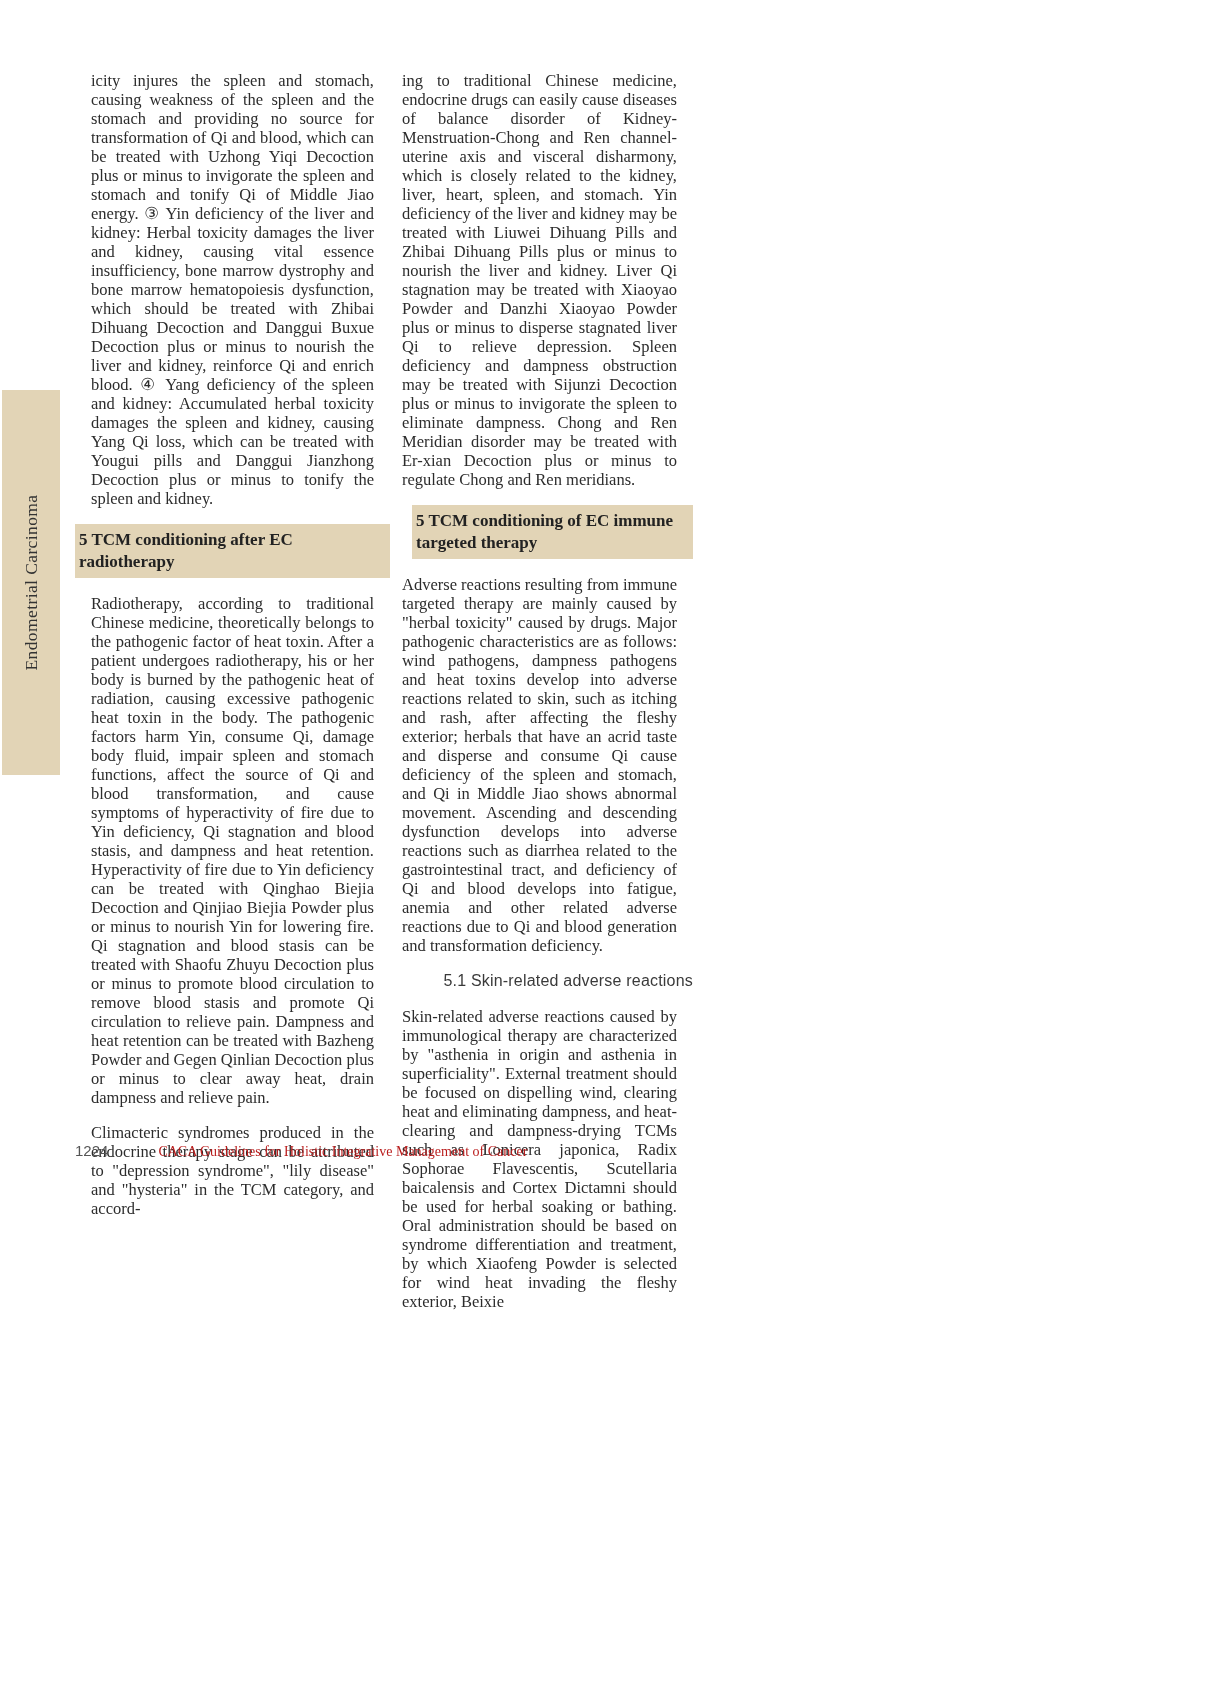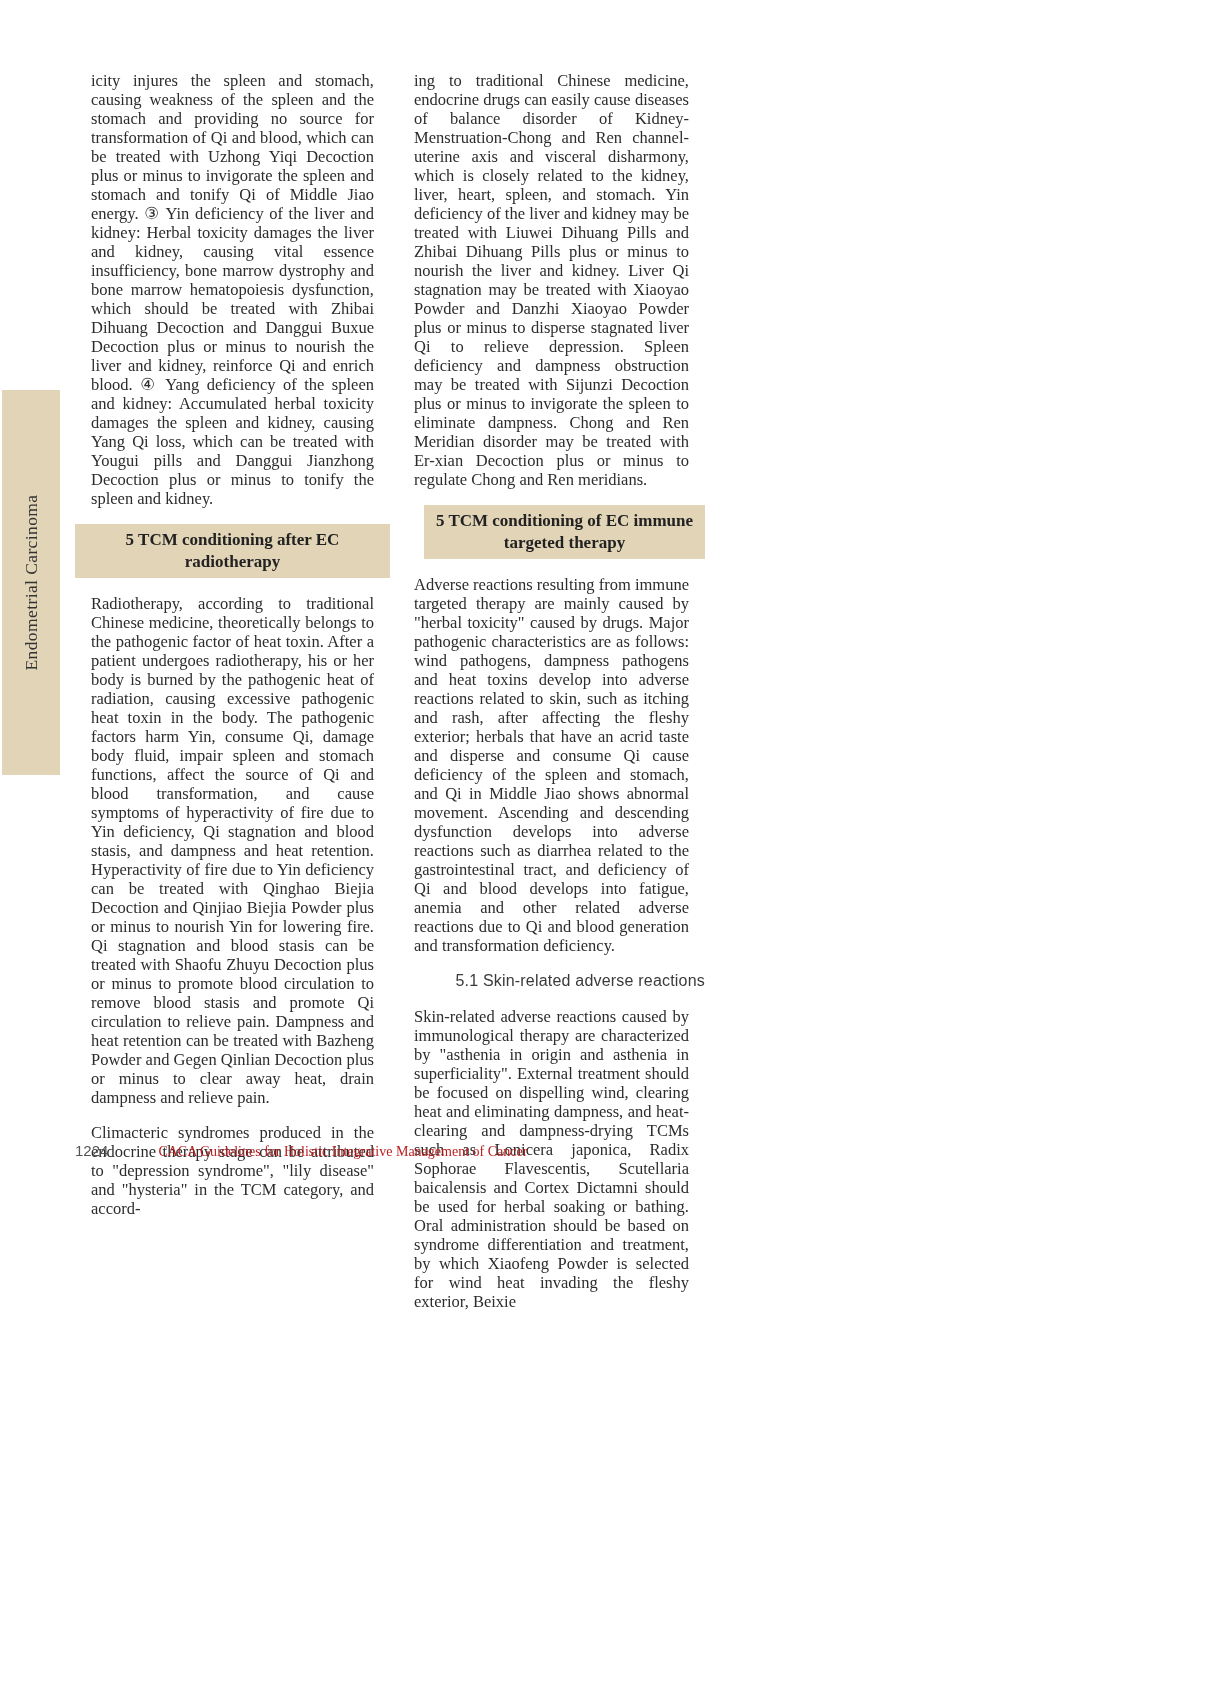--- a/index.html
+++ b/index.html
@@ -10,27 +10,27 @@
     font-family:"Liberation Serif", serif;
     color:#2c2c2c;
     overflow:hidden;
   }
   .col{
     position:absolute;top:55px;
     font-size:16.5px;line-height:19px;
     text-align:justify;
   }
   .col-left{left:75px;width:315px;}
-  .col-right{left:398px;width:307px;}
+  .col-right{left:386px;width:307px;}
   .col p{margin:16px;padding:0;}
   .band-heading{
     background:var(--band,#e2d4b6);
     font-weight:700;
     font-size:17px;line-height:22px;
-    text-align:center;
+    text-align:left;
     color:#222222;
     padding:5px 4px;
     margin:10px 0 9px 0;
   }
   .band-heading.indent{margin-left:26px;}
   .subheading{
     font-family:"Liberation Sans", sans-serif;
     font-size:16px;line-height:20px;
     font-weight:400;color:#3a3a3a;
     text-align:right;

